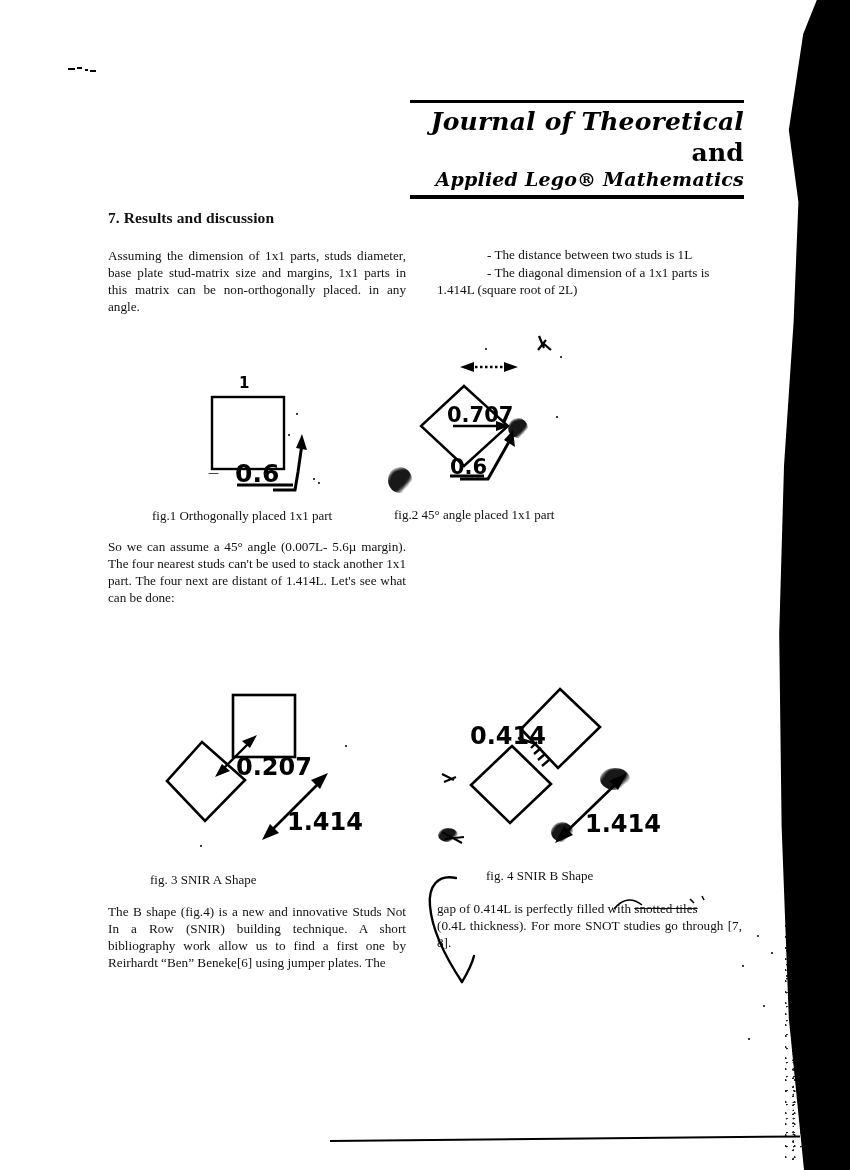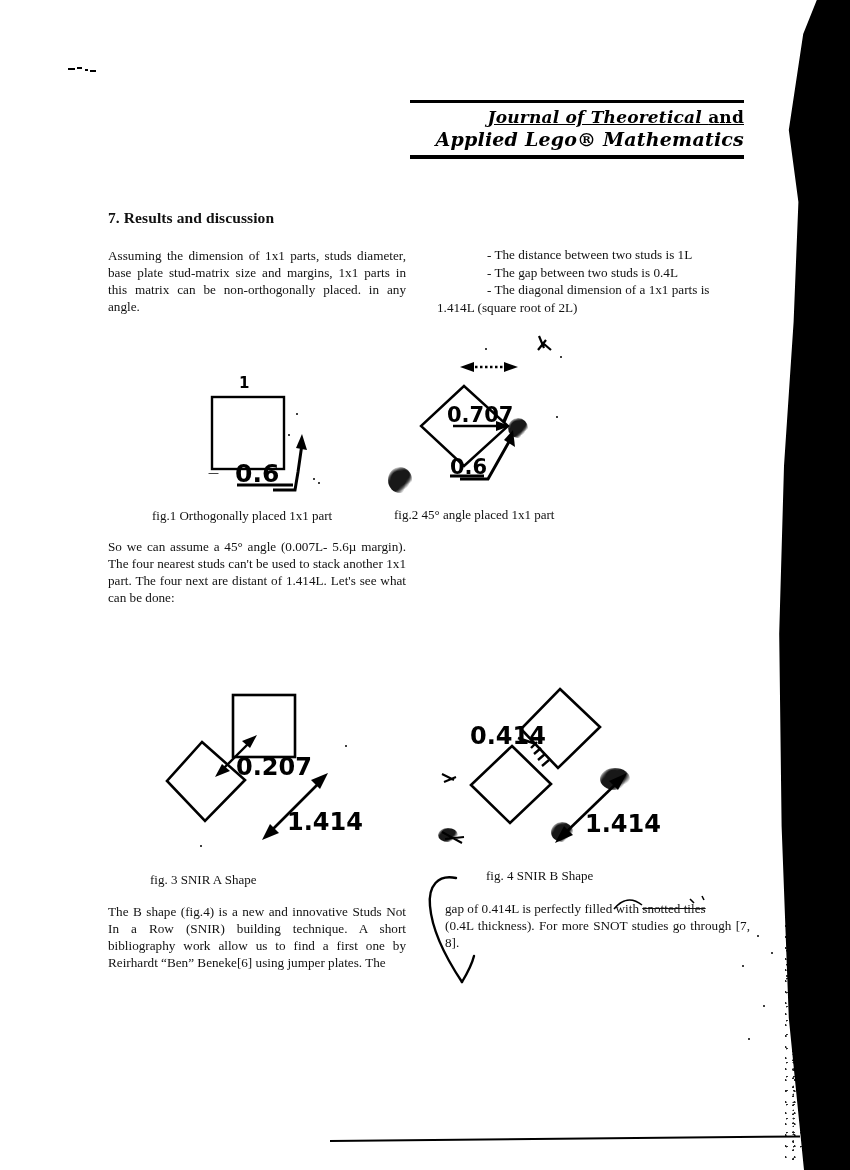--- a/index.html
+++ b/index.html
@@ -45,21 +45,21 @@
   .masthead{position:absolute;left:410px;top:100px;width:334px;}
   .masthead .rule{background:#000;height:3px;width:100%;}
   .masthead .rule.top{height:3px;}
   .masthead .rule.bot{height:4px;margin-top:2px;}
   .masthead .lines{padding:4px 0 2px;text-align:right;}
   .masthead .l1,.masthead .l2{
     font-family:"DejaVu Serif", serif;
     font-style:italic;font-weight:bold;line-height:1.22;
     letter-spacing:.2px;color:#000;
   }
-  .masthead .l1{font-size:17px;text-decoration:underline;}
+  .masthead .l1{font-size:25px;}
   .masthead .l2{font-size:19px;}
   .masthead .scriptish{font-family:"DejaVu Serif", serif;font-style:italic;}
 
   
   .h2{position:absolute;left:108px;top:209px;font-weight:bold;font-size:15.5px;
       font-family:"Liberation Serif",serif;letter-spacing:.1px;}
 
   .col{position:absolute;font-size:13.2px;line-height:1.30;text-align:justify;
        font-family:"Liberation Serif",serif;}
   .col.left{left:108px;width:298px;}
@@ -67,21 +67,21 @@
 
   .bullets{position:absolute;left:437px;top:246px;width:310px;font-size:13.2px;
            line-height:1.33;font-family:"Liberation Serif",serif;}
   .bullets .b{padding-left:52px;text-indent:-2px;}
   .bullets .cont{padding-left:0;}
 
   .para-l1{top:247px;}
   .para-l2{top:538px;}
   .para-l3{top:903px;}
   .para-r2{top:538px;}
-  .para-r3{top:900px;margin-left:8px;}
+  .para-r3{top:900px;}
   .indent{text-indent:52px;}
 
   .caption{position:absolute;font-size:13px;font-family:"Liberation Serif",serif;}
   .cap1{left:152px;top:508px;}
   .cap2{left:394px;top:507px;}
   .cap3{left:150px;top:872px;text-align:right;}
   .cap4{left:486px;top:868px;}
 
   .strike{text-decoration:line-through;}
 
@@ -143,21 +143,20 @@
   <div class="h2">7. Results and discussion</div>
 
   <div class="col left para-l1">Assuming the dimension of 1x1 parts, studs diameter, base plate stud-matrix size and margins, 1x1 parts in this matrix can be non-orthogonally placed. in any angle.</div>
 
   <div class="col left para-l2">So we can assume a 45° angle (0.007L- 5.6µ margin). The four nearest studs can't be used to stack another 1x1 part. The four next are distant of 1.414L. Let's see what can be done:</div>
 
   <div class="col left para-l3">The B shape (fig.4) is a new and innovative Studs Not In a Row (SNIR) building technique. A short bibliography work allow us to find a first one by Reirhardt “Ben” Beneke[6] using jumper plates. The</div>
 
   <div class="bullets">
     <div class="b">- The distance between two studs is 1L</div>
-    <div class="b">- The gap between two studs is 0.4L</div>
     <div class="b">- The diagonal dimension of a 1x1 parts is</div>
     <div class="cont">1.414L (square root of 2L)</div>
   </div>
 
 
   <div class="col right para-r3">
     <span>gap of 0.414L is perfe</span><span>ctly</span><span> filled with </span><span class="strike">snotted tiles</span><br>
     <span>(0.4L thickness). For more SNOT studies go through [7, 8].</span>
   </div>
 

